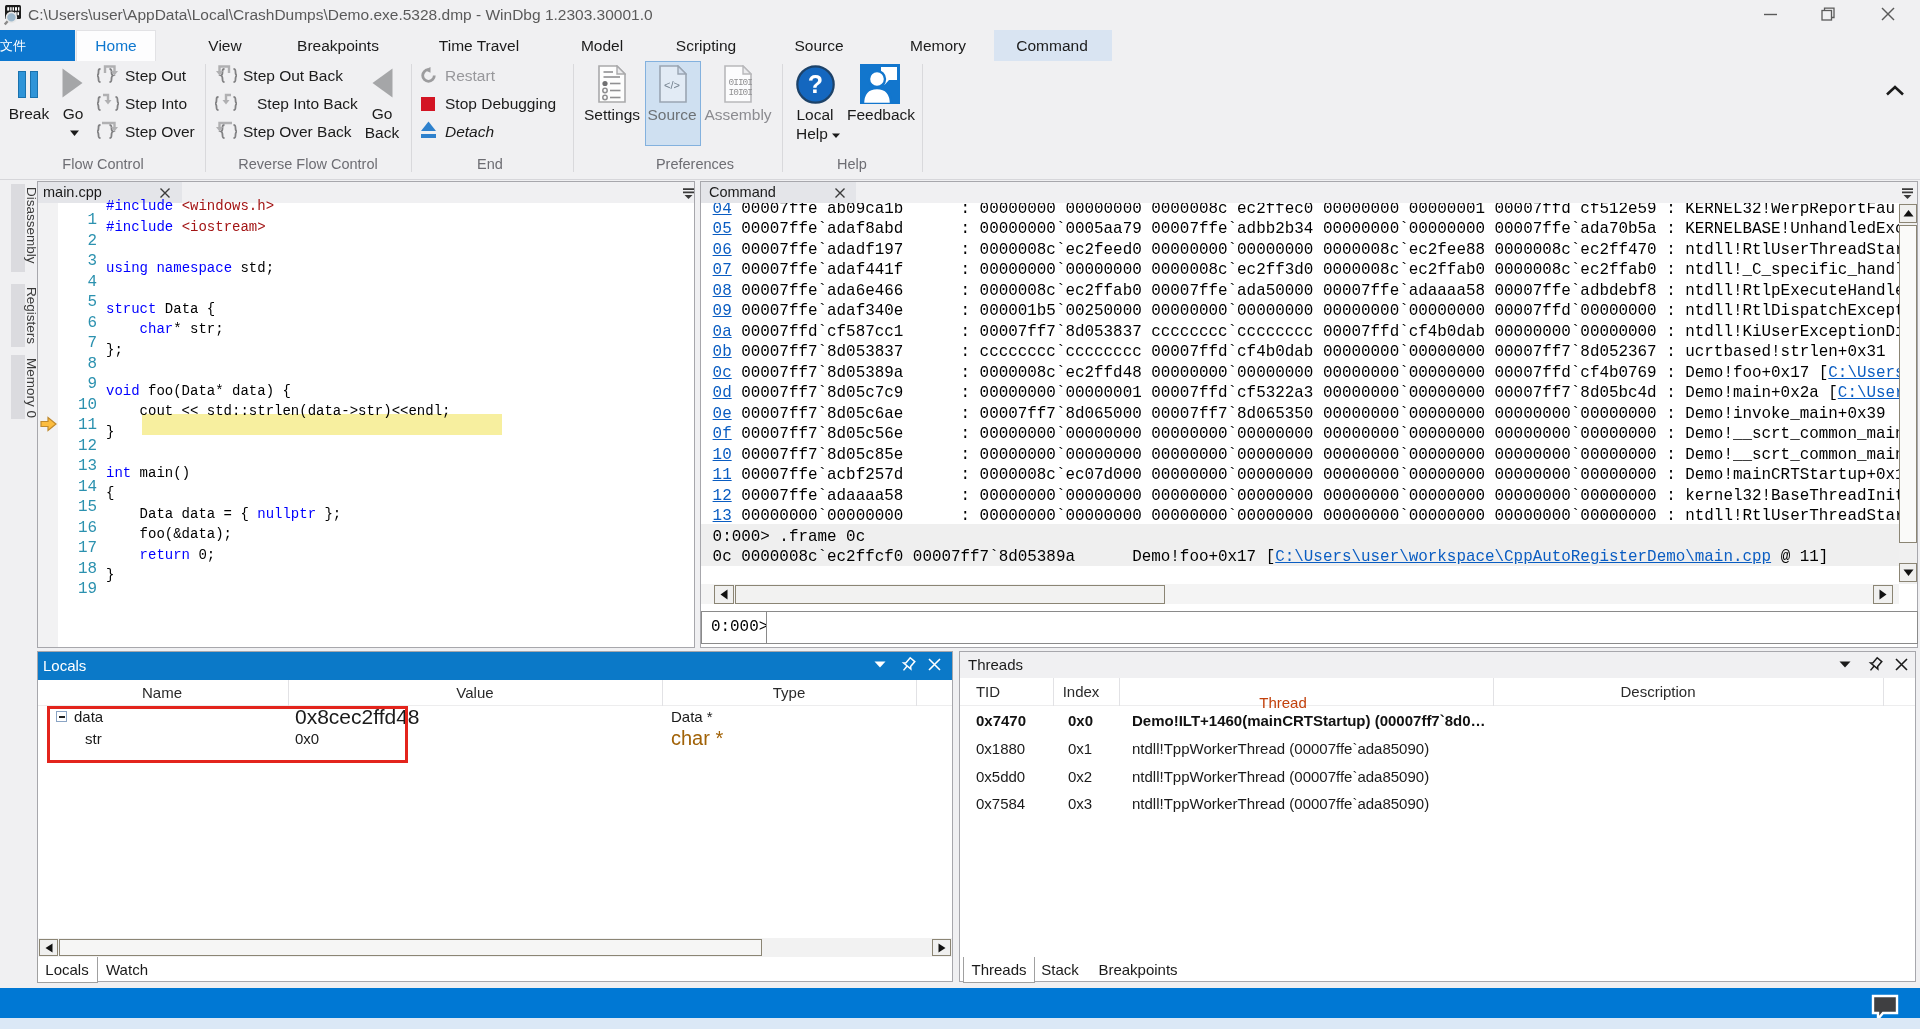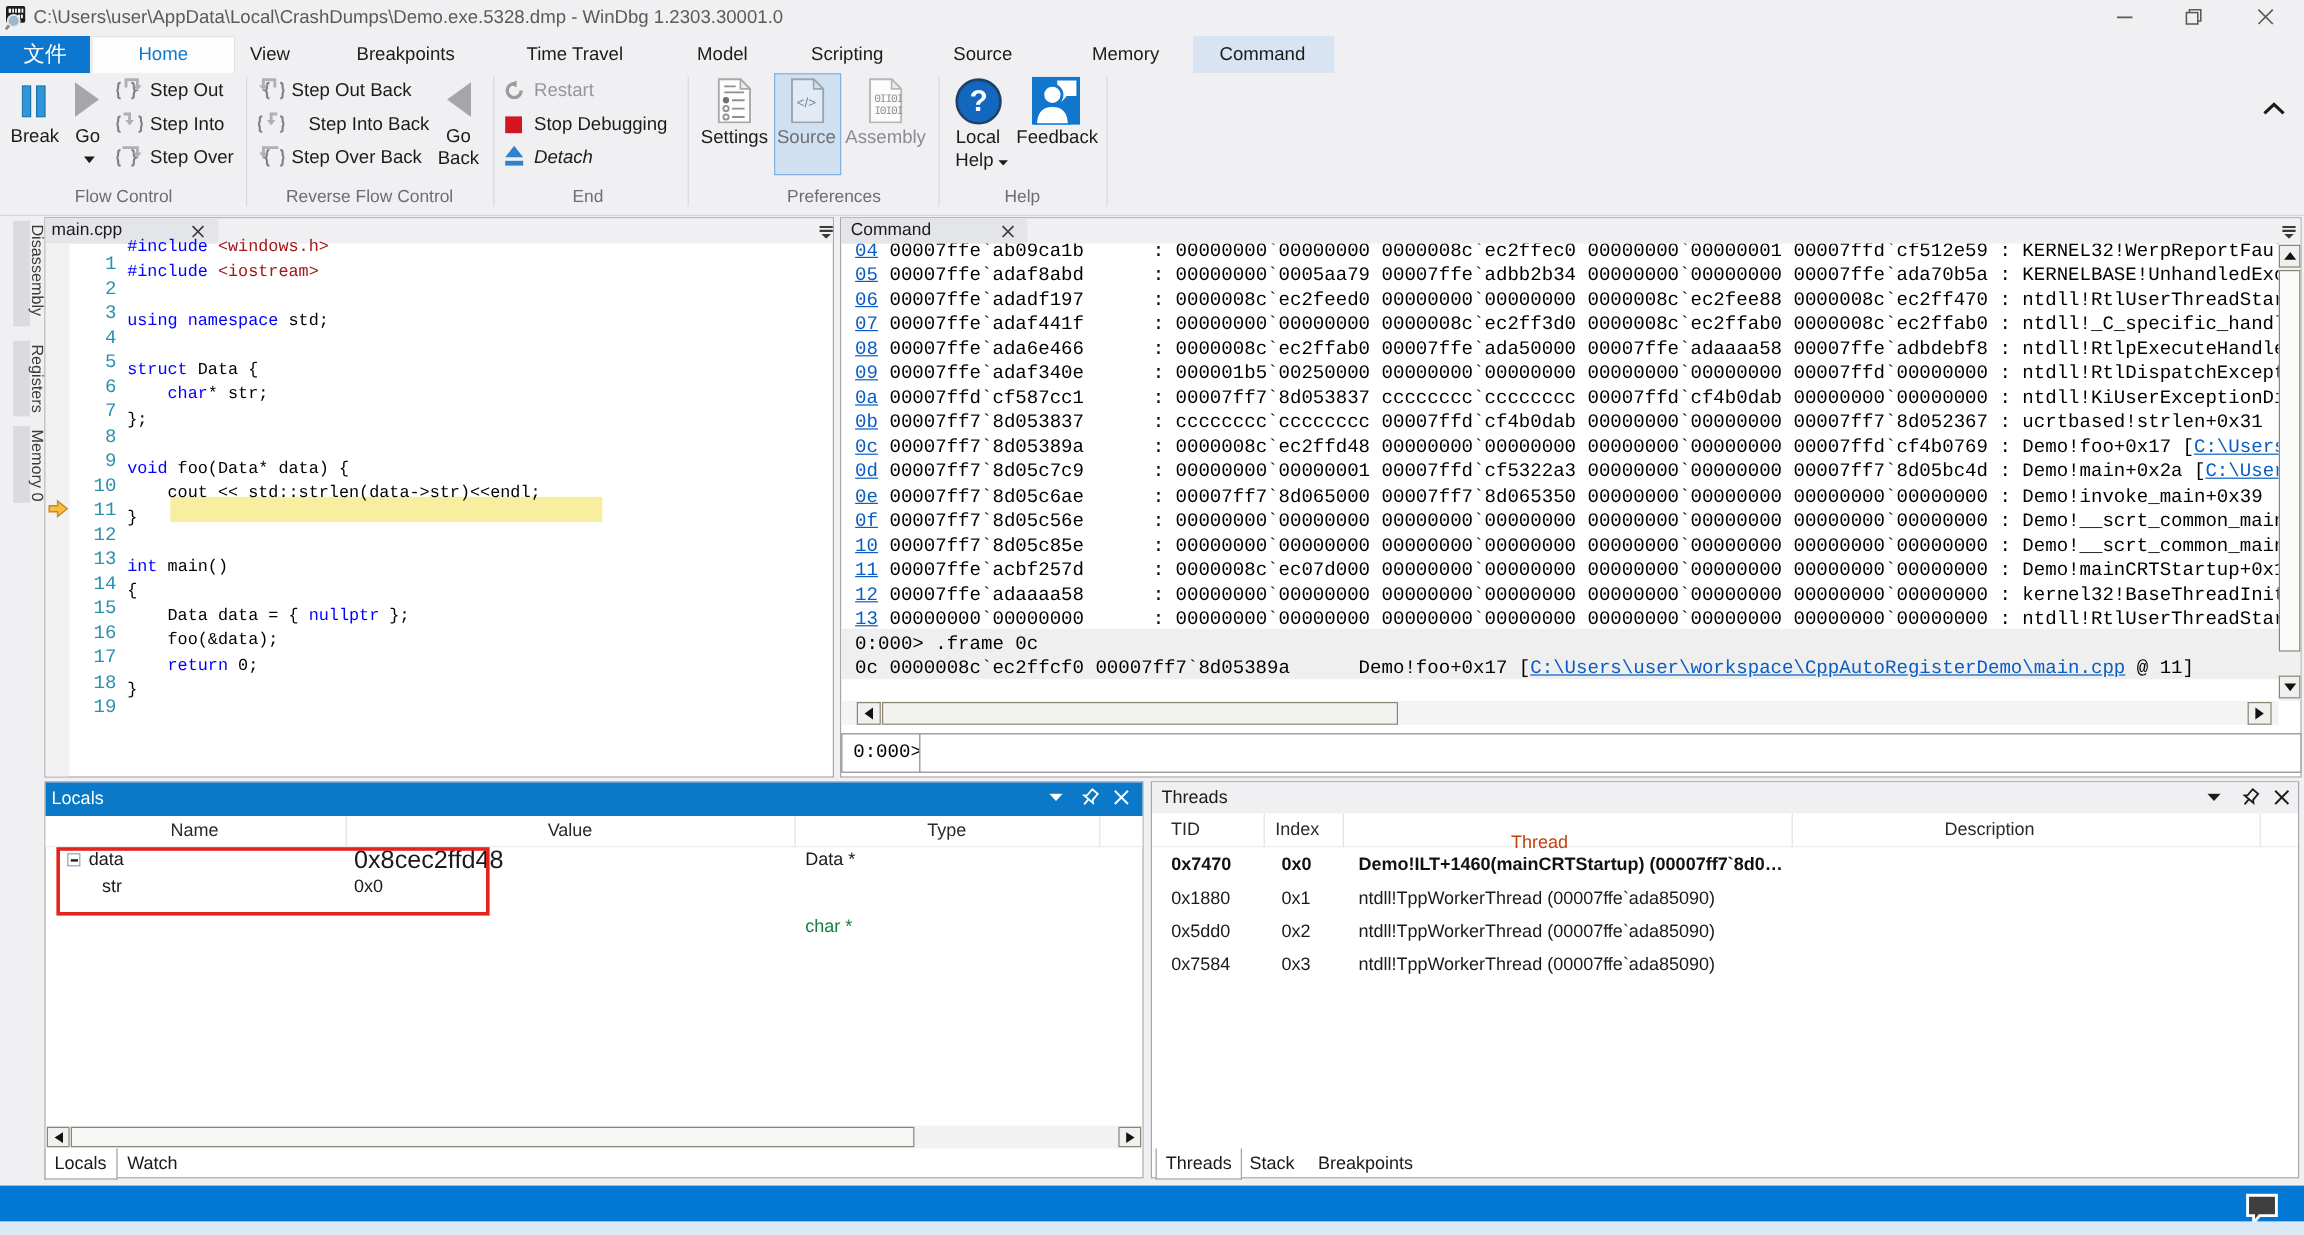--- a/index.html
+++ b/index.html
@@ -36,22 +36,22 @@
 <svg class="abs" style="left:1764px;top:6px" width="156" height="18" viewBox="0 0 156 18">
   <line x1="0" y1="8.5" x2="13" y2="8.5" stroke="#5a5a5a" stroke-width="1.4"></line>
   <rect x="58" y="4.5" width="9.5" height="9.5" fill="none" stroke="#5a5a5a" stroke-width="1.3"></rect>
   <path d="M 60.5 4.5 L 60.5 2.2 L 70 2.2 L 70 11.5 L 67.5 11.5" fill="none" stroke="#5a5a5a" stroke-width="1.3"></path>
   <line x1="118" y1="2" x2="130" y2="14" stroke="#5a5a5a" stroke-width="1.4"></line>
   <line x1="130" y1="2" x2="118" y2="14" stroke="#5a5a5a" stroke-width="1.4"></line>
 </svg>
 
 
 <div class="abs" style="left:0;top:30px;width:1920px;height:31px;background:#f0f0f2;"></div>
-<div class="abs" style="left:0;top:30px;width:75px;height:31px;background:#0d77cf;color:#fff;font-size:18px;text-align:center;line-height:31px;">文件</div>
-<div class="abs" style="left:76px;top:30px;width:120px;height:31px;background:#fdfdfe;border:1px solid #e2e2e5;border-bottom:none;color:#0d77cf;font-size:15.5px;text-align:center;line-height:30px;">Home</div>
+<div class="abs" style="left:0;top:30px;width:75px;height:31px;background:#0d77cf;color:#fff;font-size:13px;text-align:left;line-height:31px;">文件</div>
+<div class="abs" style="left:76px;top:30px;width:80px;height:31px;background:#fdfdfe;border:1px solid #e2e2e5;border-bottom:none;color:#0d77cf;font-size:15.5px;text-align:center;line-height:30px;">Home</div>
 <div class="abs" style="left:994px;top:30px;width:118px;height:31px;background:#d9e4f2;"></div>
 <div class="btxt ctr" style="left:225px;top:30px;line-height:31px;">View</div>
 <div class="btxt ctr" style="left:338px;top:30px;line-height:31px;">Breakpoints</div>
 <div class="btxt ctr" style="left:479px;top:30px;line-height:31px;">Time Travel</div>
 <div class="btxt ctr" style="left:602px;top:30px;line-height:31px;">Model</div>
 <div class="btxt ctr" style="left:706px;top:30px;line-height:31px;">Scripting</div>
 <div class="btxt ctr" style="left:819px;top:30px;line-height:31px;">Source</div>
 <div class="btxt ctr" style="left:938px;top:30px;line-height:31px;">Memory</div>
 <div class="btxt ctr" style="left:1052px;top:30px;line-height:31px;">Command</div>
 
@@ -342,21 +342,21 @@
 <div class="abs ctr" style="left:475px;top:680px;font-size:15px;line-height:26px;color:#2a2a2a;position:absolute;">Value</div>
 <div class="abs ctr" style="left:789px;top:680px;font-size:15px;line-height:26px;color:#2a2a2a;position:absolute;">Type</div>
 
 <div class="abs" style="left:56px;top:711px;width:11px;height:11px;border:1px solid #8aa4c4;background:#fff;"></div>
 <div class="abs" style="left:58.5px;top:716px;width:6px;height:1.6px;background:#222;"></div>
 <div class="abs" style="left:74px;top:706px;font-size:15px;line-height:21px;color:#1a1a1a;">data</div>
 <div class="abs" style="left:295px;top:706px;font-size:21px;line-height:21px;color:#1a1a1a;">0x8cec2ffd48</div>
 <div class="abs" style="left:671px;top:706px;font-size:15px;line-height:21px;color:#1a1a1a;">Data *</div>
 <div class="abs" style="left:85px;top:728px;font-size:15px;line-height:21px;color:#1a1a1a;">str</div>
 <div class="abs" style="left:295px;top:728px;font-size:15px;line-height:21px;color:#1a1a1a;">0x0</div>
-<div class="abs" style="left:671px;top:762px;font-size:15px;line-height:21px;color:#15803d;">char *</div>
+<div class="abs" style="left:671px;top:728px;font-size:20px;line-height:21px;color:#a16207;">char *</div>
 <div class="abs" style="left:47px;top:706px;width:361px;height:57px;border:3px solid #e3241c;"></div>
 
 <div class="abs" style="left:38px;top:938px;width:914px;height:19px;background:#f2f2f2;"></div>
 <div class="abs" style="left:39px;top:939px;width:19px;height:17px;background:#f0f0ef;border:1px solid #8b8574;"></div>
 <svg class="abs" style="left:45px;top:943px" width="8" height="10" viewBox="0 0 8 10">
       <path d="M 7.5 0.5 L 7.5 9.5 L 0.5 5 Z" fill="#111"></path>
     </svg>
 <div class="abs" style="left:59px;top:939px;width:703px;height:17px;background:#f6f6f5;border:1px solid #8b8574;"></div>
 <div class="abs" style="left:932px;top:939px;width:19px;height:17px;background:#f0f0ef;border:1px solid #8b8574;"></div>
 <svg class="abs" style="left:938px;top:943px" width="8" height="10" viewBox="0 0 8 10">

